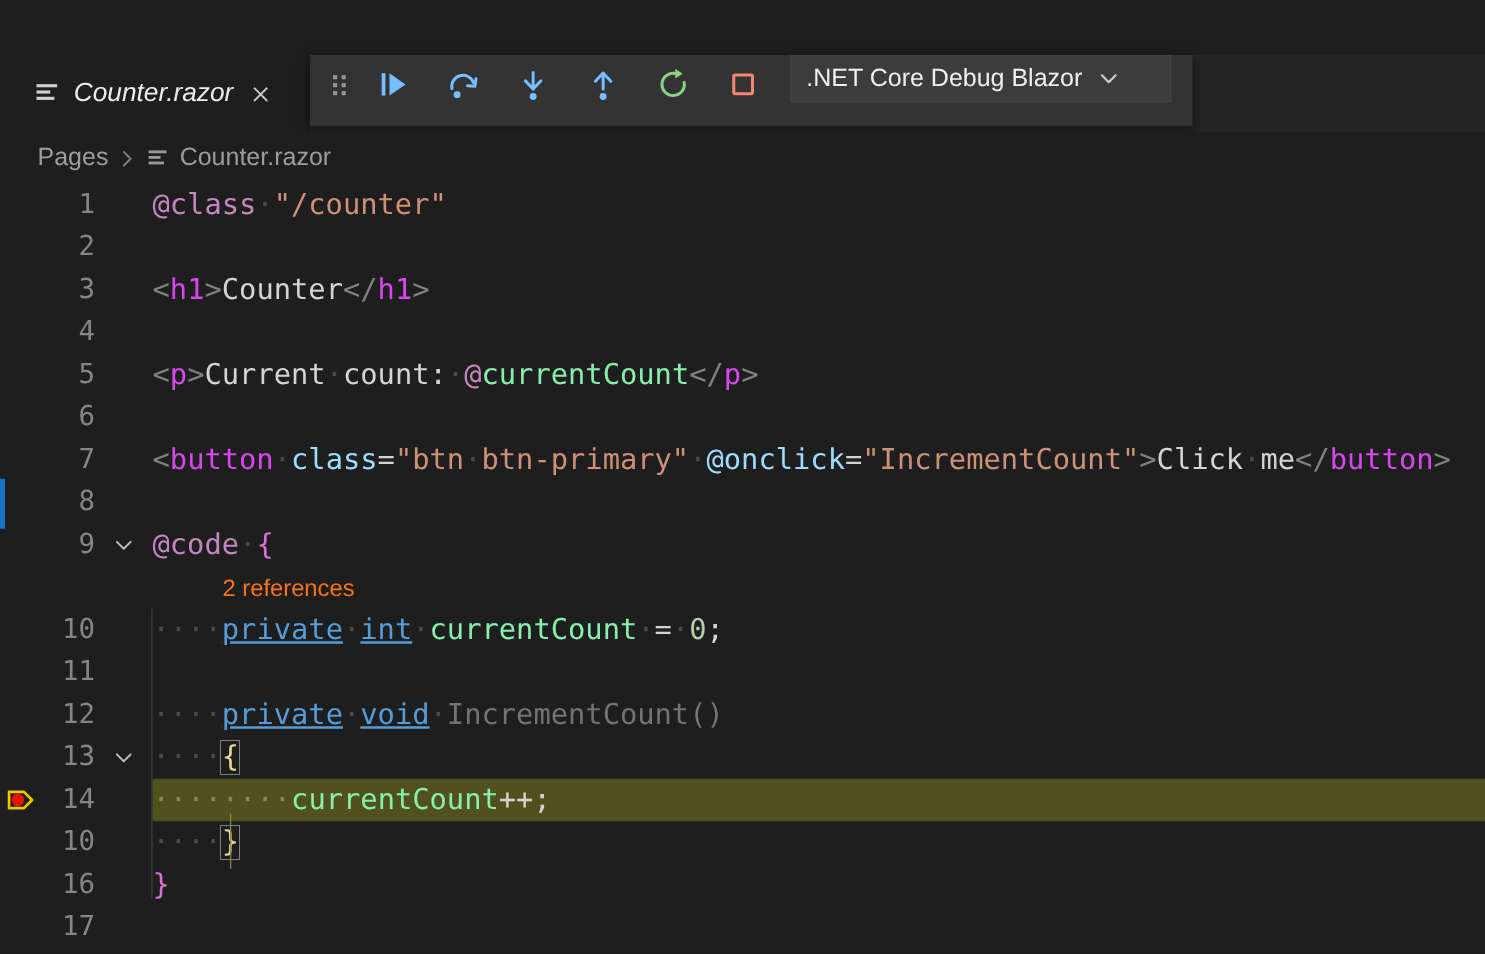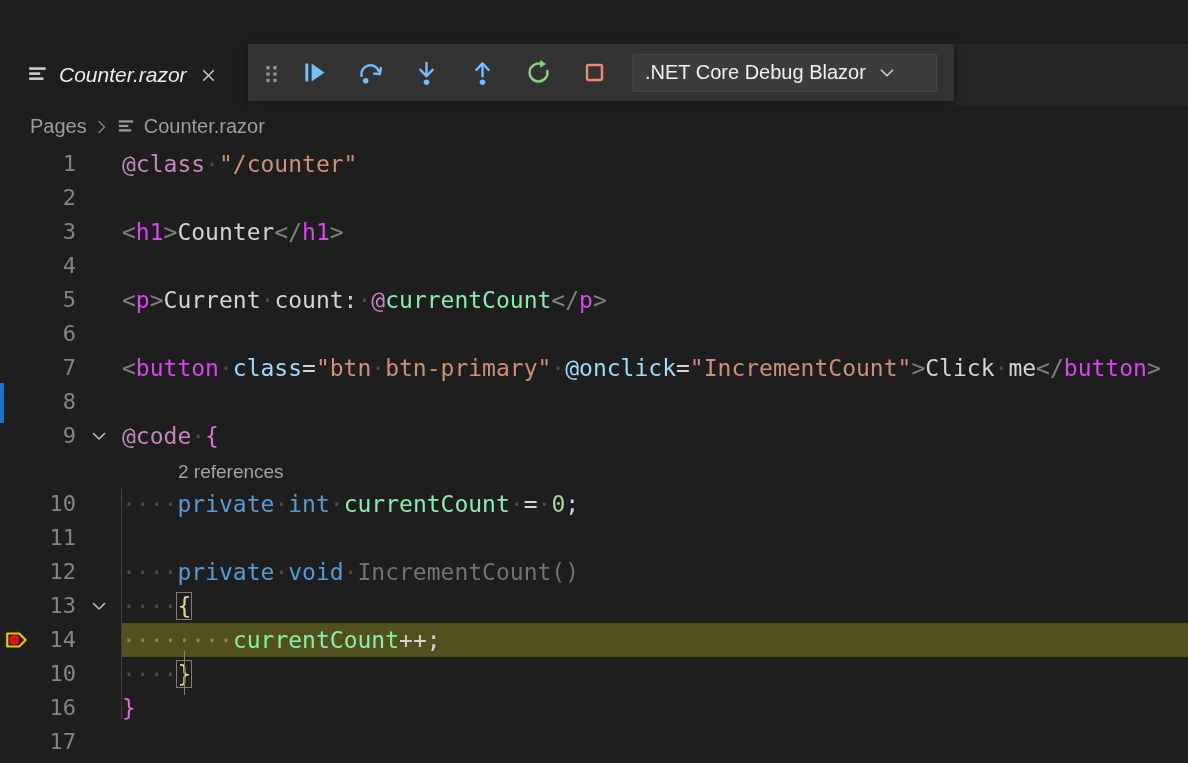--- a/index.html
+++ b/index.html
@@ -9,21 +9,21 @@
 
   
   .tabbar{position:absolute;left:0;top:0;width:1188px;height:62px;background:#252526;}
   .tab{position:absolute;left:0;top:0;width:248px;height:62px;background:#1e1e1e;
        display:flex;align-items:center;padding-left:27px;box-sizing:border-box;}
   .tab-title{font-style:italic;font-size:21px;color:#ececec;margin-left:10px;white-space:nowrap;}
   .tab-close{margin-left:12px;display:flex;align-items:center;}
 
   
   .debug-toolbar{position:absolute;left:248px;top:0;width:706px;height:57px;background:#333333;
-       display:flex;align-items:center;box-shadow:0 3px 9px rgba(0,0,0,.5);}
+       display:flex;box-shadow:0 3px 9px rgba(0,0,0,.5);}
   .gripper{width:30px;height:46px;margin-left:8px;display:flex;align-items:center;justify-content:center;cursor:grab;}
   .tb-btn{width:46px;height:46px;margin:0 5px;border:none;background:transparent;padding:0;
        display:flex;align-items:center;justify-content:center;cursor:pointer;}
   .profile-select{margin-left:10px;width:305px;height:38px;background:#3c3c3c;border:1px solid #434343;
        display:flex;align-items:center;box-sizing:border-box;padding:0 8px 0 12px;cursor:pointer;}
   .profile-text{color:#f0f0f0;font-size:20px;white-space:nowrap;}
   .profile-chev{margin-left:10px;display:flex;align-items:center;}
 
   
   .breadcrumb{position:absolute;left:0;top:62px;width:1188px;height:41px;background:#1e1e1e;
@@ -33,24 +33,24 @@
 
   
   .editor{position:absolute;left:0;top:103px;width:1188px;bottom:0;background:#1e1e1e;
        font-family:"DejaVu Sans Mono",monospace;font-size:23px;}
   .row{display:flex;height:34px;}
   .glyph{flex:0 0 44px;display:flex;align-items:center;padding-left:4px;box-sizing:border-box;}
   .lnum{flex:0 0 32px;text-align:right;color:#858585;font-size:22px;line-height:34px;}
   .fold{flex:0 0 46px;display:flex;align-items:center;justify-content:center;}
   .code{flex:1 1 auto;white-space:pre;line-height:34px;color:#d4d4d4;}
   .row.hl .code{background:#51501e;}
-  .lens-text{font-family:"Liberation Sans",sans-serif;font-size:19px;color:#a3a3a3;margin-left:56px;line-height:34px;}
+  .lens-text{font-family:"Liberation Sans",sans-serif;font-size:19px;color:#f97316;margin-left:56px;line-height:34px;}
 
   .tok.kw  {color:#C586C0;} .tok.at {color:#C586C0;}
-  .tok.tag {color:#d946ef;} .tok.kw2{color:#569CD6;}
+  .tok.tag {color:#d946ef;} .tok.kw2{color:#569CD6;text-decoration:underline;}
   .tok.pu  {color:#808080;}
   .tok.tx  {color:#d4d4d4;} .tok.op {color:#d4d4d4;}
   .tok.str {color:#CE9178;}
   .tok.attr{color:#9CDCFE;} .tok.vr {color:#86efac;}
   .tok.fn  {color:#737373;}
   .tok.num {color:#B5CEA8;}
   .tok.br2 {color:#DA70D6;}
   .tok.brm {color:#e3d797;box-shadow:0 0 0 1px #7e7e7e;}
   .ws{color:#4b4b4b;}
   .row.hl .ws{color:#8a8752;}

